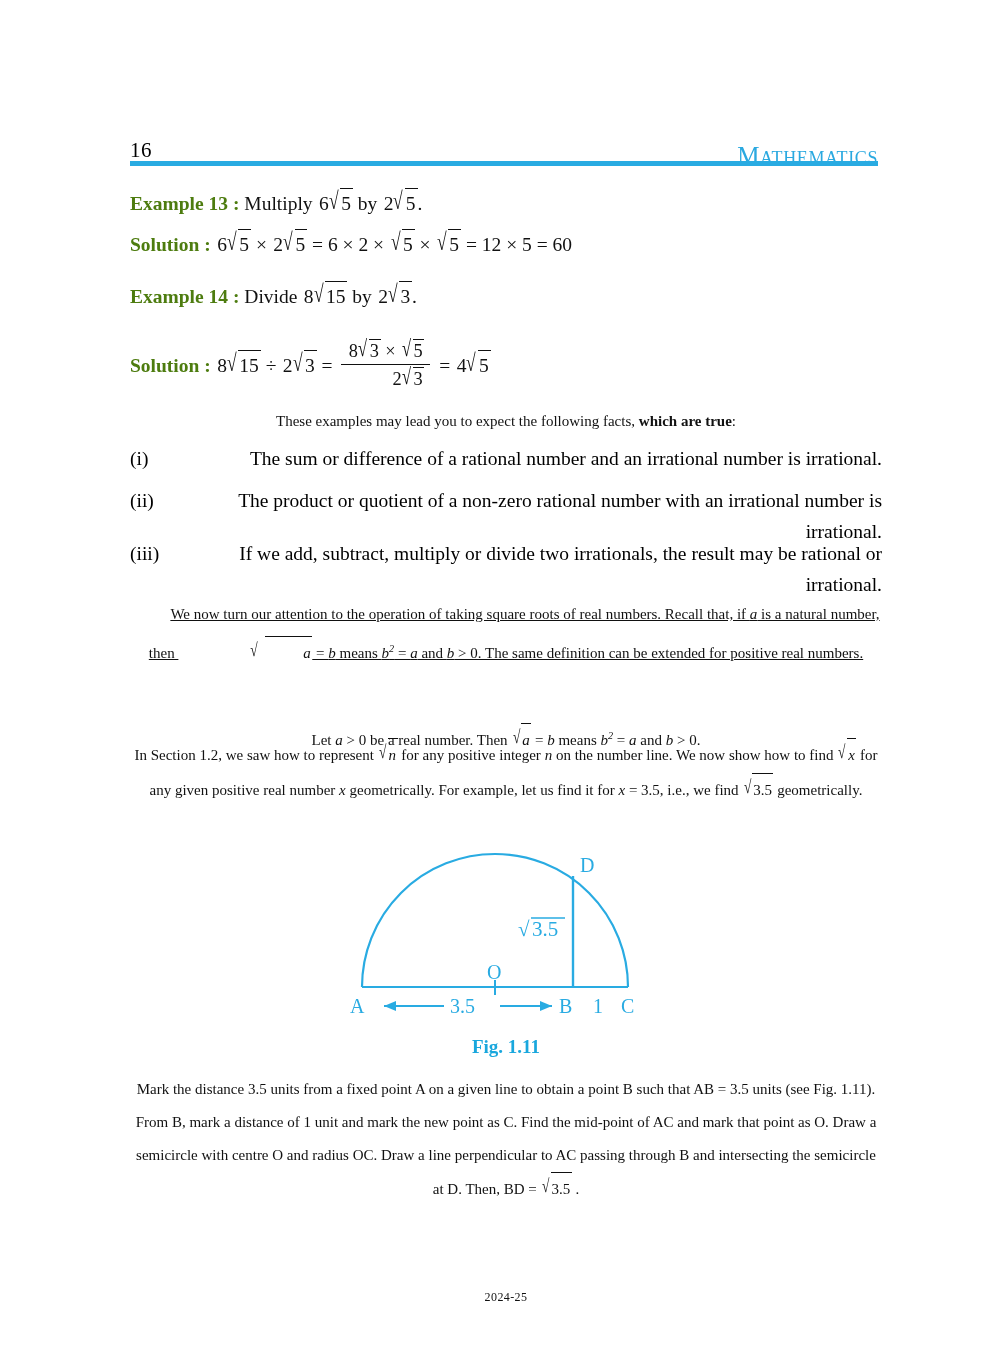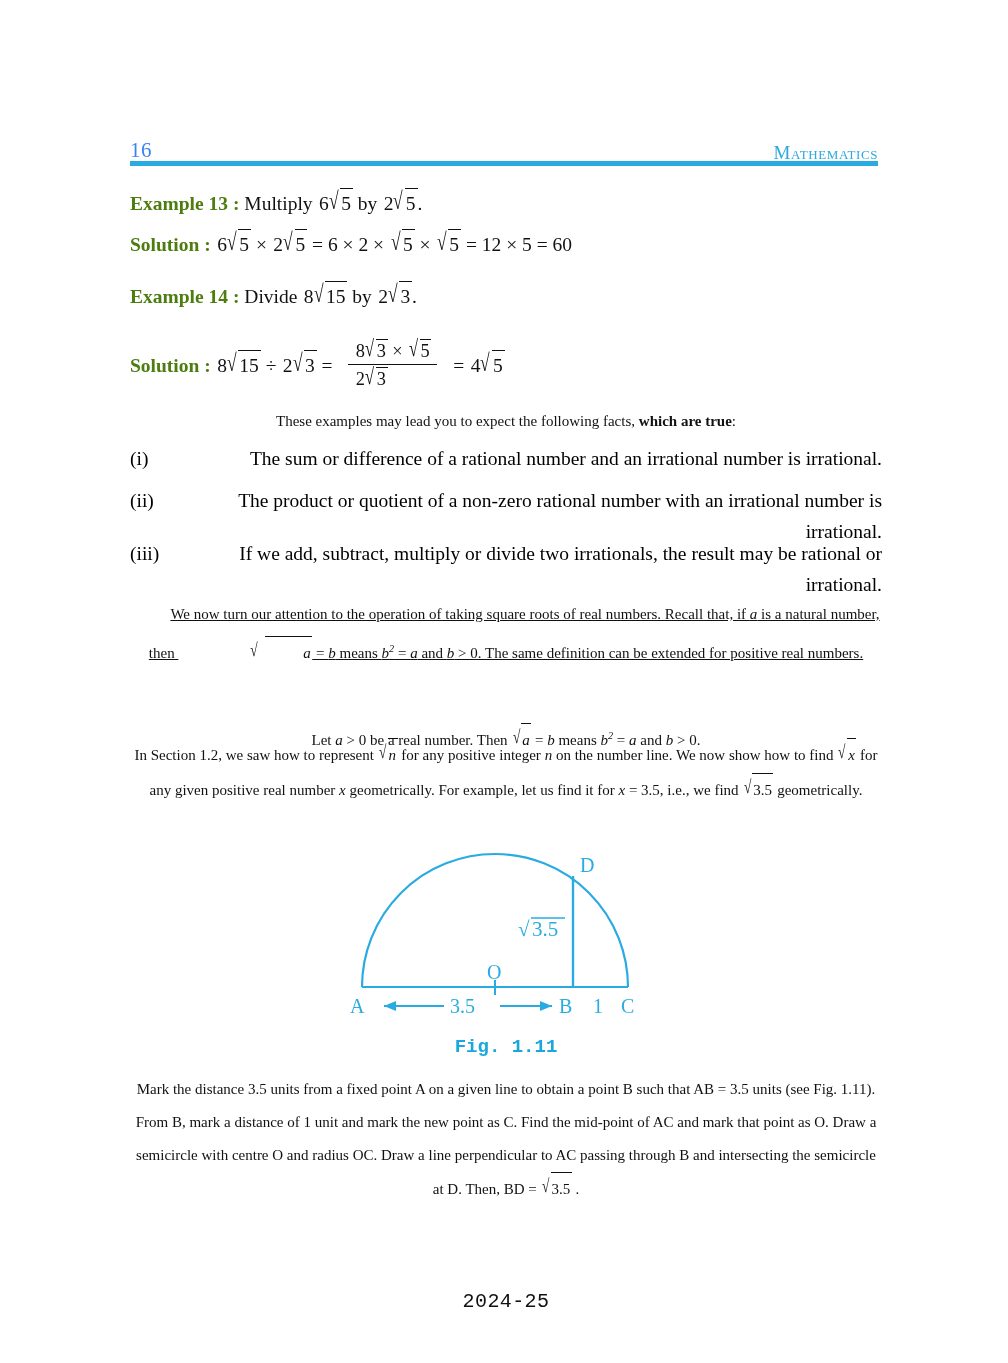--- a/index.html
+++ b/index.html
@@ -28,35 +28,35 @@
     left: 130px;
     top: 138px;
     width: 748px;
     height: 30px;
   }
   .page-num {
     position: absolute;
     left: 0;
     top: 0;
     font-size: 21px;
-    color: #3b82f6;
+    color: #000000;
     font-family: "Liberation Serif", serif;
     letter-spacing: 0.5px;
   }
   .book-title {
     position: absolute;
     right: 0;
     top: 4px;
     color: #2aa9e0;
     font-family: "Liberation Serif", serif;
     font-size: 15px;
     font-variant: small-caps;
     letter-spacing: 0.6px;
   }
-  .book-title .cap { font-size: 19px; }
+  .book-title .cap { font-size: 25px; }
   .header-rule {
     position: absolute;
     left: 130px;
     top: 161px;
     width: 748px;
     height: 5px;
     background: #29abe2;
   }
 
   
@@ -105,24 +105,24 @@
     display: inline-block;
     border-top: 1.4px solid #111;
     padding: 0 0.10em 0 0.05em;
     margin-left: -0.02em;
   }
 
   
   .frac {
     display: inline-block;
     vertical-align: middle;
-    text-align: left;
+    text-align: right;
     position: relative;
     top: -2px;
-    margin: 0 11px;
+    margin: 0 4px;
   }
   .frac .num {
     display: block;
     padding: 0 6px 1px 6px;
     border-bottom: 1.6px solid #111;
     font-size: 0.94em;
     line-height: 1.22;
   }
   .frac .den {
     display: block;
@@ -162,32 +162,32 @@
   }
   .fig-caption {
     position: absolute;
     left: 130px;
     top: 1036px;
     width: 752px;
     text-align: center;
     color: #19a7dd;
     font-weight: bold;
     font-size: 19px;
-    font-family: Liberation Mono, monospace;
+    font-family: Liberation Serif, serif;
   }
 
   
   .footer {
     position: absolute;
     left: 130px;
     top: 1290px;
     width: 752px;
     text-align: center;
-    font-family: Liberation Mono, monospace;
-    font-size: 20px;
+    font-family: Liberation Serif, serif;
+    font-size: 12px;
     color: #111;
     letter-spacing: 0.4px;
   }
 </style>
 </head>
 <body>
 
 <div class="page">
 
   <div class="header">

